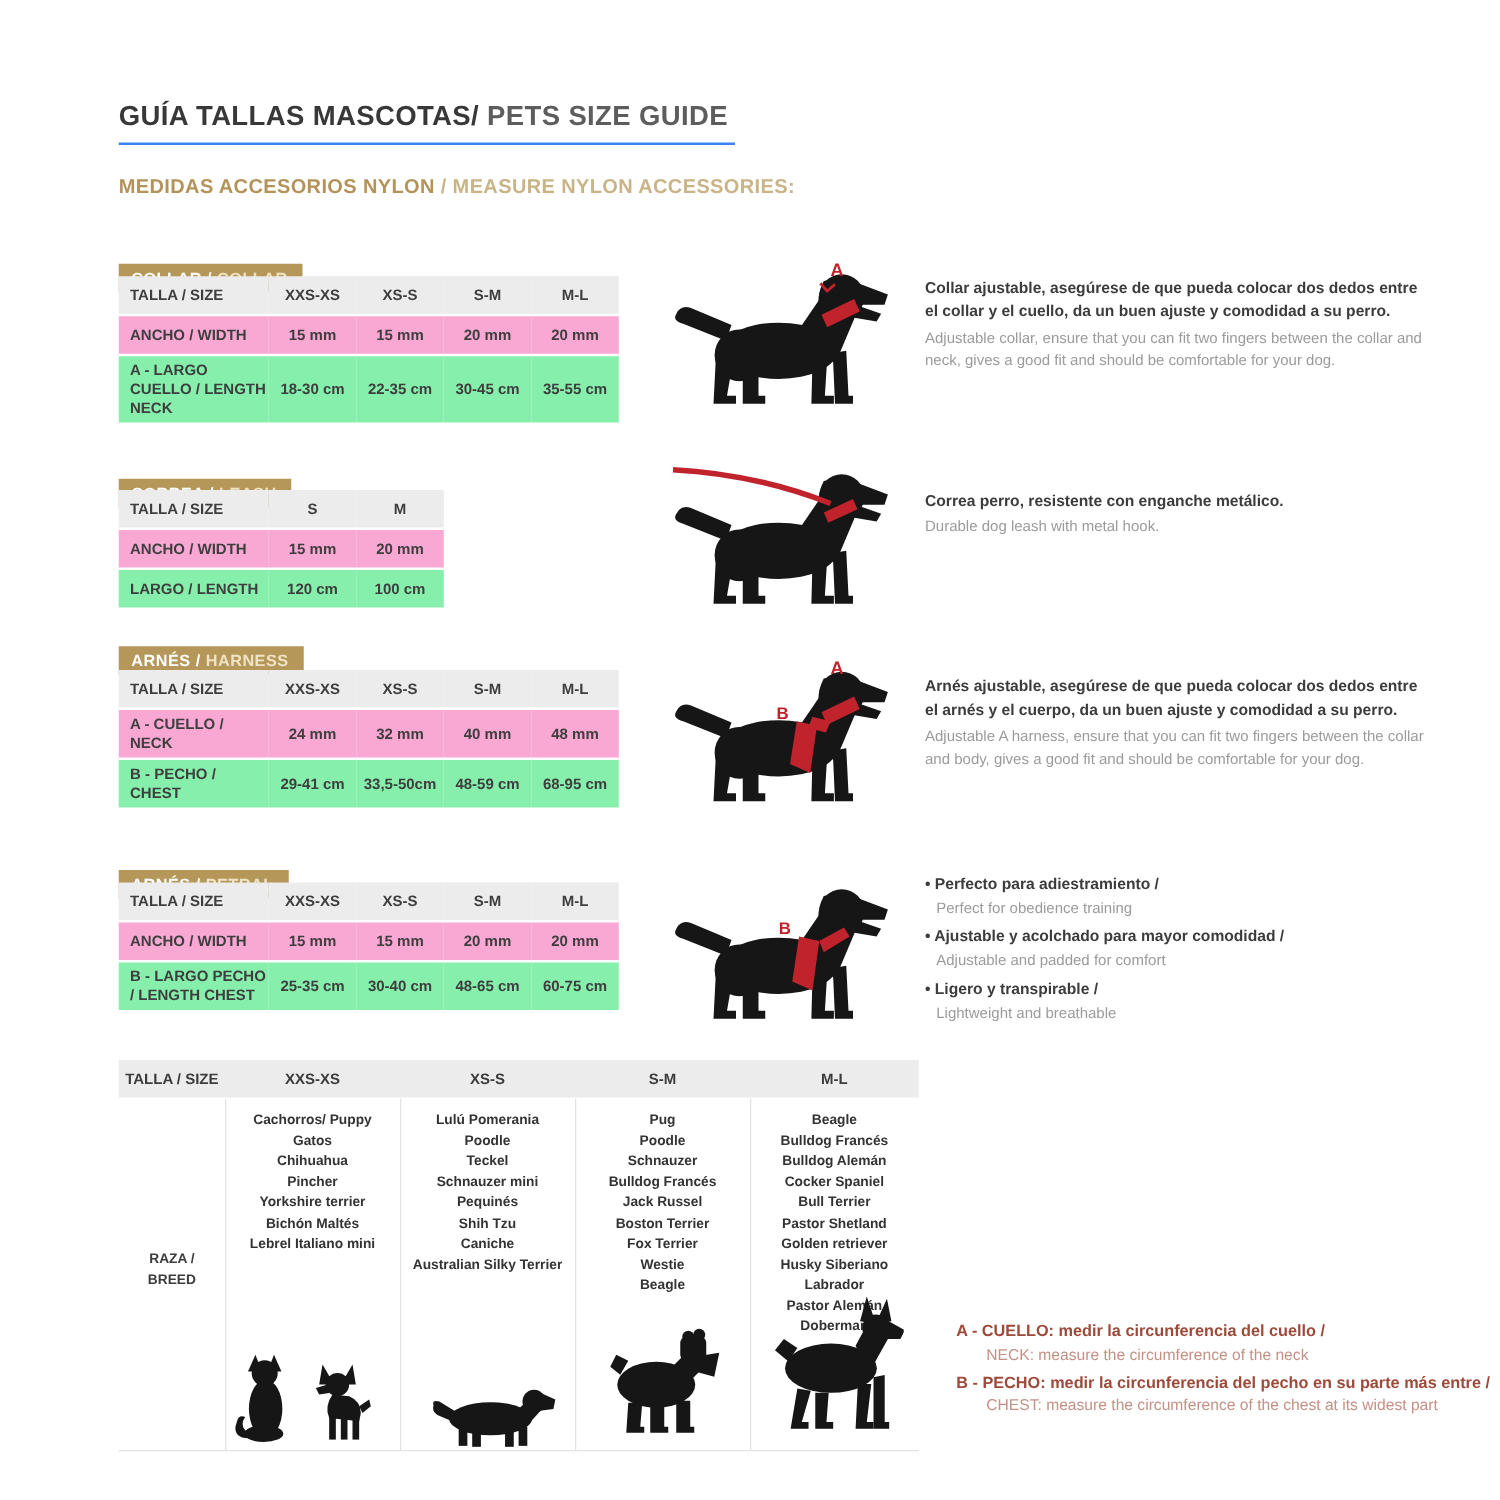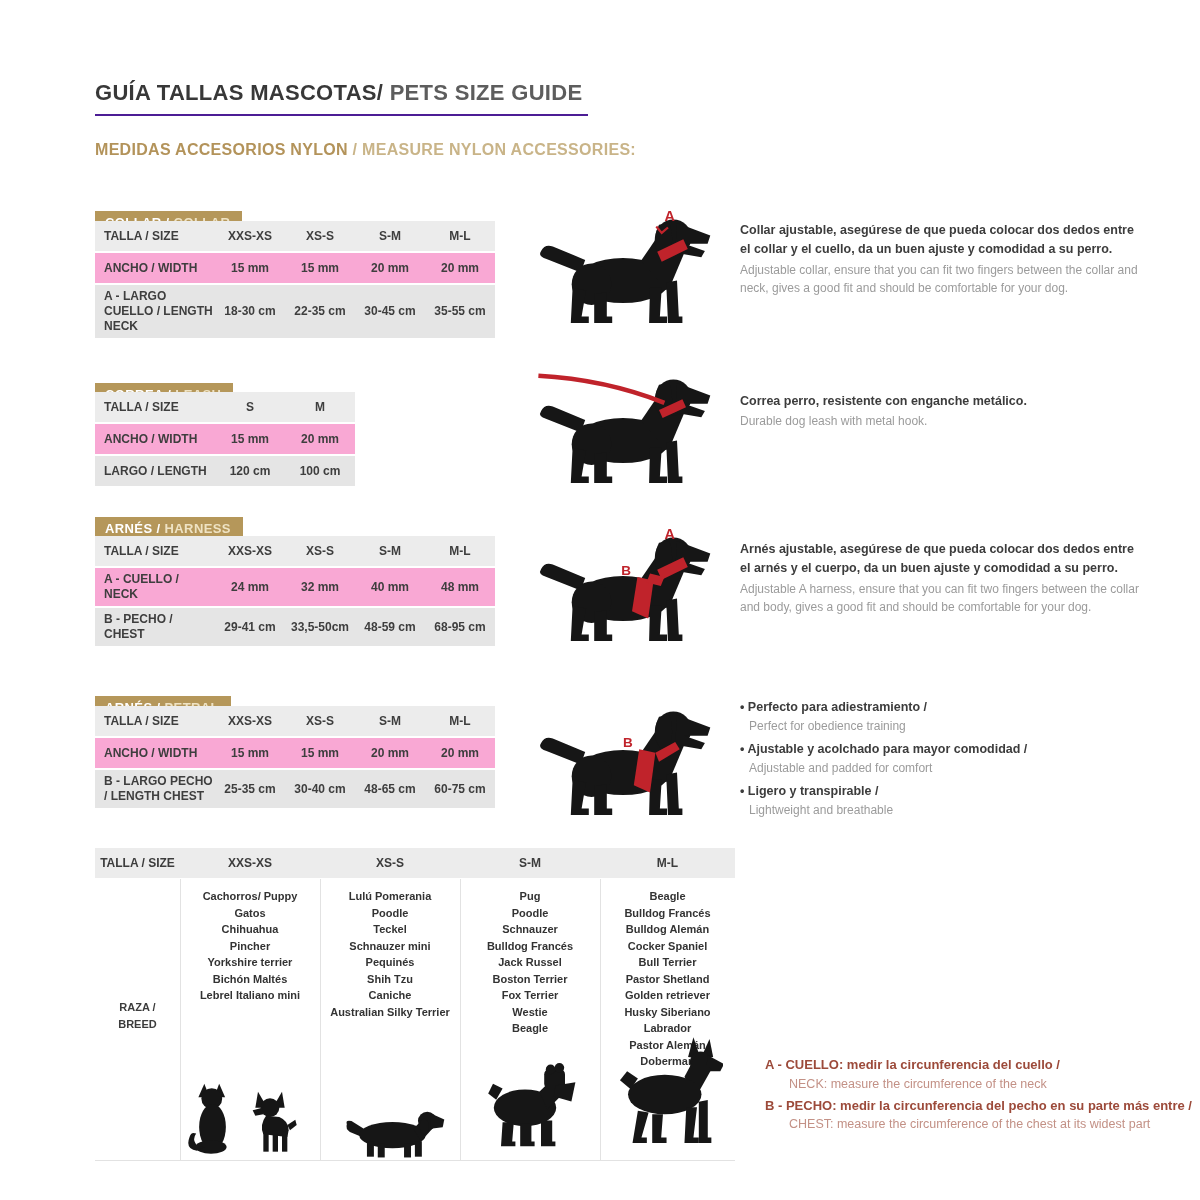--- a/index.html
+++ b/index.html
@@ -2,41 +2,41 @@
 <html><head>
 <meta charset="utf-8">
 <style>
   html,body{margin:0;padding:0;background:#fff;}
   .page{position:relative;width:1200px;height:1200px;background:#ffffff;overflow:hidden;
         font-family:"Liberation Sans",sans-serif;color:#3c3c3c;}
   .abs{position:absolute;}
 
   
   .title{left:95px;top:80px;font-size:22px;font-weight:bold;letter-spacing:.3px;
-         border-bottom:2px solid #4c1d95;padding-bottom:8px;padding-right:6px;}
+         border-bottom:2px solid #3b82f6;padding-bottom:8px;padding-right:6px;}
   .title .t-es{color:#383838;}
   .title .t-en{color:#5d5d5d;}
 
   .subtitle{left:95px;top:141px;font-size:16px;font-weight:bold;letter-spacing:.3px;}
   .subtitle .s-es{color:#b3935a;}
   .subtitle .s-en{color:#c9b488;}
 
   
   .badge{background:#b5975a;color:#fff;font-size:13px;font-weight:bold;
          padding:4px 12px 4px 10px;letter-spacing:.4px;margin-top:28px;}
   .badge .b-en{color:#efe3c4;}
 
   
   table.sizes{border-collapse:collapse;table-layout:fixed;}
   table.sizes td{font-size:12px;font-weight:bold;color:#3e3e3e;text-align:center;
                  padding:4px 2px;border-bottom:2px solid #fff;line-height:1.25;}
   table.sizes td.c-label{text-align:left;padding-left:9px;}
   tr.r-head td{background:#ececec;height:22px;}
   tr.r-shade td{background:#f9a8d4;height:22px;}
-  tr.r-plain td{background:#e5e5e5;height:22px;}
+  tr.r-plain td{background:#86efac;height:22px;}
 
   
   .desc{width:402px;}
   .d-es{font-size:12.5px;font-weight:bold;color:#3c3c3c;line-height:1.55;}
   .d-en{font-size:12px;color:#9b9b9b;line-height:1.55;margin-top:1px;}
 
   
   .bullets{width:410px;}
   .bullet{margin-bottom:3px;}
   .bullet .b-line-es{font-size:12.5px;font-weight:bold;color:#3c3c3c;line-height:1.6;}

